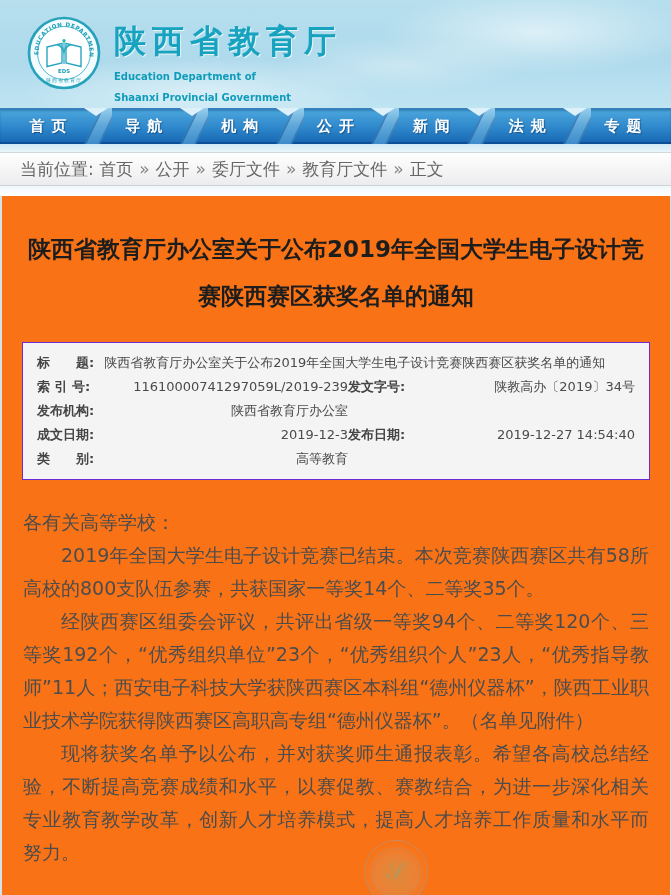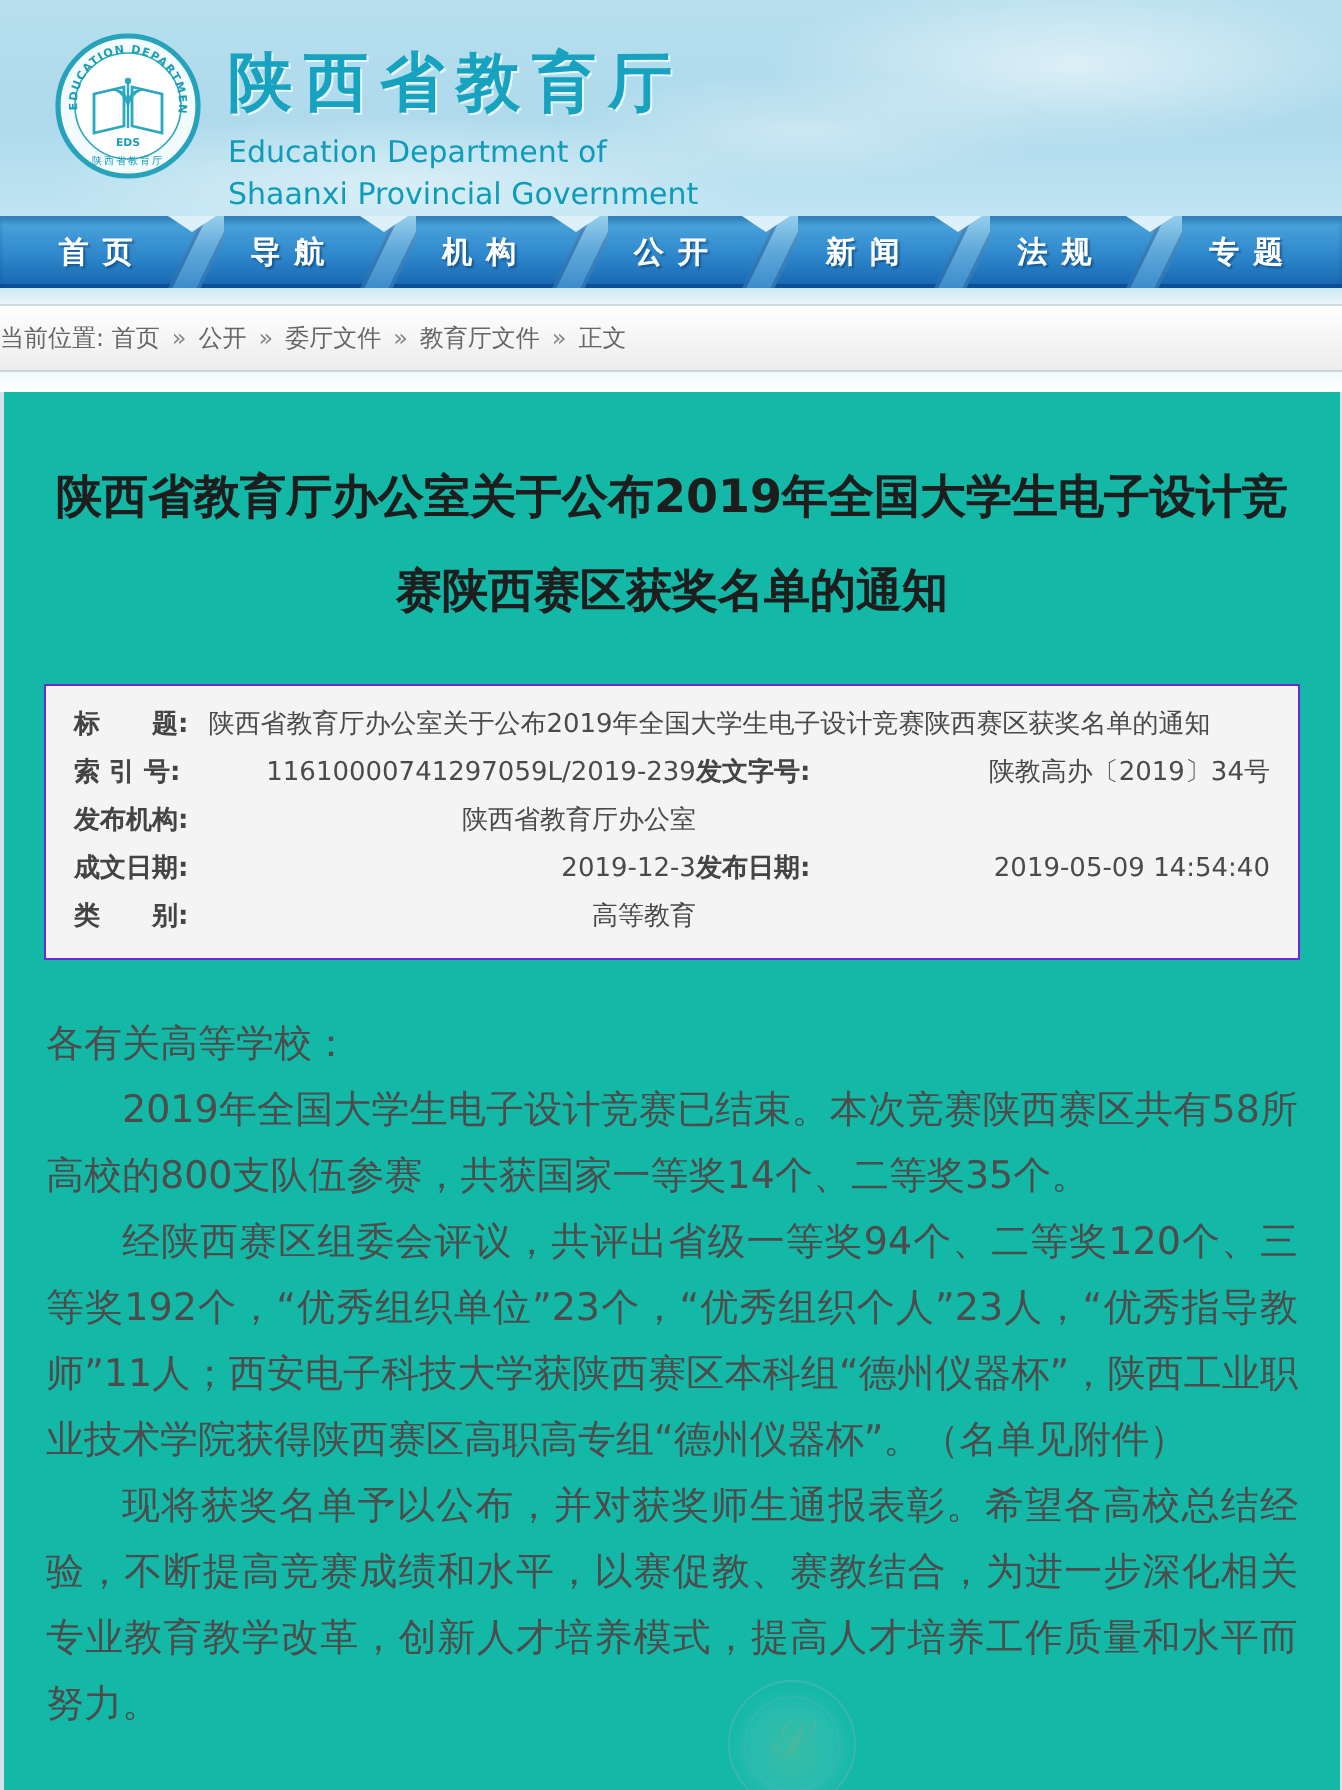--- a/index.html
+++ b/index.html
@@ -12,48 +12,48 @@
     background:linear-gradient(180deg,#b7dfee 0%,#aedaec 55%,#bfe4f2 100%); overflow:hidden; }
   .site-header::before { content:""; position:absolute; inset:0;
     background:
       radial-gradient(ellipse 220px 60px at 80% 30%, rgba(255,255,255,.55), rgba(255,255,255,0) 70%),
       radial-gradient(ellipse 260px 50px at 30% 85%, rgba(255,255,255,.45), rgba(255,255,255,0) 70%),
       radial-gradient(ellipse 180px 40px at 60% 60%, rgba(255,255,255,.35), rgba(255,255,255,0) 70%); }
   .logo-wrap { position:absolute; left:26px; top:15px; width:76px; height:76px; }
   .site-title { position:absolute; left:114px; top:20px; }
   .site-title .cn { font-size:32px; font-weight:bold; color:#17a3bf; letter-spacing:6px;
     text-shadow:1px 1px 0 rgba(255,255,255,.7); }
-  .site-title .en { font-size:15px; font-weight:normal; color:#0f9cba; line-height:17px; margin-top:4px; }
+  .site-title .en { font-size:10px; font-weight:bold; color:#0f9cba; line-height:17px; margin-top:4px; }
 
   
   .main-nav { position:relative; height:36px; display:flex;
     background:linear-gradient(180deg,#4fa9de 0%,#2e87cb 55%,#1565b0 100%);
     box-shadow:inset 0 3px 2px rgba(8,60,120,.35), inset 0 -2px 0 #0d4f96; }
   .tab { position:relative; flex:1; display:flex; align-items:center; justify-content:center; cursor:pointer; }
   .tab-label { color:#fff; font-size:15px; font-weight:bold; letter-spacing:7px; text-indent:7px;
     text-shadow:1px 1px 1px rgba(10,60,110,.6); white-space:nowrap; }
   .sep { position:absolute; left:-16px; top:0; width:32px; height:36px; overflow:hidden; pointer-events:none; }
   .sep::after { content:""; position:absolute; left:12px; top:-6px; width:12px; height:52px;
     background:linear-gradient(180deg,#a9dbf2,#5fa8da 45%,#2a7cc2);
     border-left:2px solid rgba(13,70,135,.45); border-right:2px solid rgba(13,70,135,.35);
     transform:skewX(-26deg); }
   .sep::before { content:""; position:absolute; left:4px; top:0; width:0; height:0; z-index:2;
     border-left:12px solid transparent; border-right:12px solid transparent; border-top:8px solid #def1fa; }
 
   .nav-understrip { height:8px; background:linear-gradient(180deg,#cfeaf5,#e9f6fb); }
 
   
-  .breadcrumb { height:34px; line-height:32px; font-size:12px; color:#666;
+  .breadcrumb { height:34px; line-height:32px; padding-left:20px; font-size:17px; color:#666;
     background:linear-gradient(180deg,#ffffff,#ececee); border-top:1px solid #d2d9dd; border-bottom:1px solid #ccd3d7; }
   .breadcrumb a { color:#666; text-decoration:none; cursor:pointer; }
   .bsep { margin:0 6px; color:#888; }
   .breadcrumb-understrip { height:10px; background:linear-gradient(180deg,#eff8fc,#ffffff); }
 
   
-  .content-panel { position:relative; height:699px; background:#14b8a6;
+  .content-panel { position:relative; height:699px; background:#f97316;
     border-left:2px solid #d6e2e9; border-right:1px solid #d6e2e9; overflow:hidden; }
   .article-title { padding:30px 18px 0; font-size:23px; font-weight:bold; color:#1d1d1d;
     text-align:center; line-height:47px; }
 
   .meta-box { margin:22px 20px 0; background:#f4f4f4; border:1px solid #6d28d9;
     padding:8px 14px; font-size:13px; color:#4a4a4a; }
   .meta-row { display:flex; line-height:24px; }
   .m-cell { display:flex;justify-content:space-between; }
   .m-cell.l { width:52%; }
   .m-cell.r { width:48%; }
@@ -168,21 +168,21 @@
           <span class="m-value">陕西省教育厅办公室</span>
         </span>
       </div>
       <div class="meta-row">
         <span class="m-cell l">
           <span class="m-label">成文日期:</span>
           <span class="m-value">2019-12-3</span>
         </span>
         <span class="m-cell r">
           <span class="m-label">发布日期:</span>
-          <span class="m-value">2019-05-09 14:54:40</span>
+          <span class="m-value">2019-12-27 14:54:40</span>
         </span>
       </div>
       <div class="meta-row">
         <span class="m-cell l">
           <span class="m-label">类　　别:</span>
           <span class="m-value">高等教育</span>
         </span>
       </div>
     </div>
 

